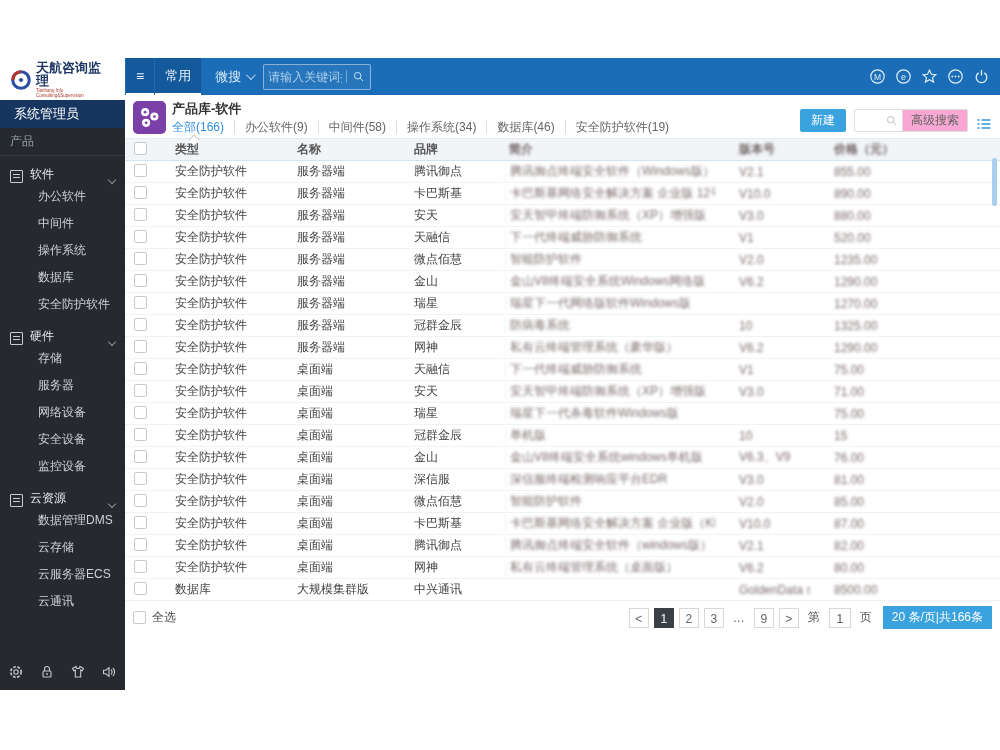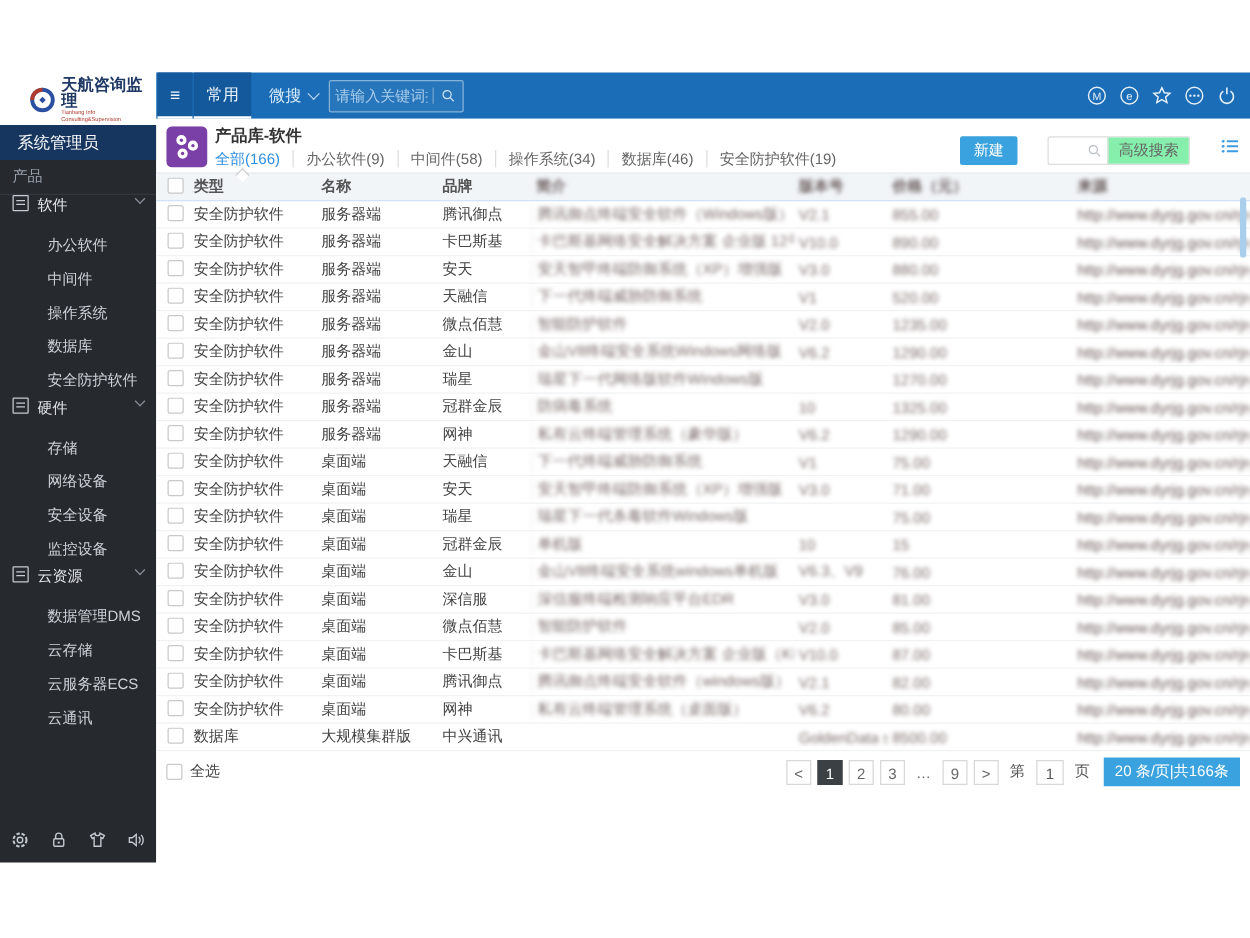--- a/index.html
+++ b/index.html
@@ -1,20 +1,20 @@
 <!DOCTYPE html>
 <html><head>
 <meta charset="utf-8">
 <style>
   html,body{margin:0;padding:0;background:#fff;}
   body{width:1000px;height:750px;position:relative;font-family:"Liberation Sans","DejaVu Sans",sans-serif;overflow:hidden;}
   .icon svg{display:block;}
 
   
-  .logo-box{position:absolute;left:17px;top:58px;width:99px;height:42px;background:#fff;box-sizing:border-box;padding:3px 0 0 6px;}
+  .logo-box{position:absolute;left:4px;top:58px;width:99px;height:42px;background:#fff;box-sizing:border-box;padding:3px 0 0 6px;}
   .logo-row{display:flex;align-items:center;gap:4px;}
   .brand-name{font-size:13px;font-weight:bold;color:#1f3864;line-height:13px;}
   .brand-sub{font-size:5px;color:#b03a2e;transform:scale(.9);transform-origin:left;}
   .login-link{font-size:12px;color:#2f9a93;margin:3px 17px 0 14px;display:inline-block;text-decoration:none;font-family:Liberation Serif, serif;}
   .bluebar{position:absolute;left:125px;top:58px;right:0;height:37px;background:#1a6db6;display:flex;align-items:stretch;color:#d6e8f8;}
   #nav-items{display:flex;align-items:center;}
   .nav-item{padding:0 10px;font-size:13px;color:#d6e8f8;cursor:pointer;line-height:37px;}
   .nav-box{background:#14599b;border-bottom:2px solid #fff;box-sizing:border-box;display:flex;align-items:center;padding:0 10px;margin-left:1px;font-size:13px;color:#eaf3fb;}
   .menu-glyph{font-size:14px;}
   .wsearch{display:flex;align-items:center;gap:5px;margin-left:14px;font-size:13px;color:#dcebf9;}
@@ -23,51 +23,51 @@
   .tsearch input{width:74px;background:transparent;border:none;outline:none;font-size:12px;color:#eaf3fb;padding:0 4px;font-family:inherit;}
   .tsearch input::placeholder{color:#a9cdeb;}
   .tsearch .sicon{padding:0 5px;border-left:1px solid rgba(255,255,255,.35);color:#cfe4f6;}
   #top-icons{margin-left:auto;display:flex;align-items:center;gap:9px;padding-right:10px;color:#e4eff9;}
   .top-ic svg{width:17px;height:17px;}
 
   
   .sidebar{position:absolute;left:0;top:100px;width:125px;height:590px;background:#26292e;box-sizing:border-box;}
   .role-row{height:28px;line-height:28px;background:#16365f;color:#fff;font-size:13px;padding-left:14px;}
   .section-row{height:27px;line-height:27px;color:#98a2ac;font-size:12px;padding-left:10px;border-bottom:1px solid #34383e;cursor:pointer;}
-  .menu-group{height:27px;display:flex;align-items:flex-start;gap:7px;padding:0 8px 0 10px;color:#e5e8ec;font-size:12px;cursor:pointer;}
+  .menu-group{height:27px;display:flex;align-items:flex-end;gap:7px;padding:0 8px 0 10px;color:#e5e8ec;font-size:12px;cursor:pointer;}
   .menu-group .glabel{flex:1;}
   .gicon{display:inline-block;width:11px;height:11px;border:1px solid #c6ccd3;border-radius:1px;position:relative;}
   .gicon::before{content:'';position:absolute;left:2px;right:2px;top:3px;height:1px;background:#c6ccd3;box-shadow:0 3px 0 #c6ccd3;}
   .chev{width:5px;height:5px;border-right:1px solid #8b929b;border-bottom:1px solid #8b929b;transform:rotate(45deg);margin-right:2px;}
   .menu-item{height:27px;line-height:27px;padding-left:38px;color:#ccd2d8;font-size:12px;cursor:pointer;}
   .side-footer{position:absolute;left:0;right:0;bottom:0;height:36px;display:flex;align-items:center;justify-content:space-around;color:#c4cad1;}
   .side-footer .icon svg{width:16px;height:16px;}
 
   
   .main{position:absolute;left:125px;top:95px;right:0;bottom:0;background:#fff;}
   .title-block{height:43px;box-sizing:border-box;padding:6px 8px 0 8px;display:flex;align-items:flex-start;position:relative;}
   .pl-icon svg{width:33px;height:33px;}
   .tcol{margin-left:6px;}
   .page-title{font-size:13px;font-weight:bold;color:#333;line-height:15px;}
   #tabs{display:flex;align-items:flex-end;margin-top:4px;}
   .tab{font-size:12px;color:#666;padding:0 10px;border-left:1px solid #ddd;cursor:pointer;position:relative;line-height:14px;}
   .tab:first-child{border-left:none;padding-left:0;}
   .tab.active{color:#2f8fe3;}
   .tab.active::after{content:'';position:absolute;left:18px;bottom:-10px;width:7px;height:7px;background:#fff;border-left:1px solid #ccc;border-top:1px solid #ccc;transform:rotate(45deg);z-index:2;}
-  .controls{position:absolute;right:8px;top:14px;display:flex;align-items:flex-start;gap:24px;}
+  .controls{position:absolute;right:8px;top:14px;display:flex;align-items:flex-end;gap:8px;}
   .btn-new{background:#39a2df;color:#fff;font-size:12px;border:none;width:46px;height:23px;border-radius:2px;cursor:pointer;font-family:inherit;}
   .advgroup{display:flex;align-items:center;height:23px;border:1px solid #ddd;border-radius:2px;box-sizing:border-box;}
   .advgroup .spacefill{width:26px;}
   .advgroup .sicon{color:#b9bec4;padding:0 4px;}
-  .btn-adv{border:none;border-left:1px solid #ddd;background:#86efac;font-size:12px;color:#666;height:100%;padding:0 8px;cursor:pointer;font-family:inherit;}
+  .btn-adv{border:none;border-left:1px solid #ddd;background:#f9a8d4;font-size:12px;color:#666;height:100%;padding:0 8px;cursor:pointer;font-family:inherit;}
   .list-ic{color:#3f9ce0;cursor:pointer;}
   .list-ic svg{width:16px;height:16px;}
 
   
-  .thead,.trow{display:grid;grid-template-columns:26px 102px 97px 75px 210px 75px 148px 1fr;align-items:center;}
+  .thead,.trow{display:grid;grid-template-columns:26px 102px 97px 75px 210px 75px 148px 1fr;align-items:center;gap:20px;}
   .thead{height:21px;background:#f2f5f8;border-top:1px solid #e7eaee;border-bottom:1px solid #d2e4f3;color:#555;font-weight:bold;}
   .trow{height:21px;border-bottom:1px solid #f0f2f4;color:#444;}
   .cell{padding:0 4px;white-space:nowrap;overflow:hidden;font-size:12px;box-sizing:border-box;}
   .c-desc{border-left:1px solid #edf0f2;}
   .bl{filter:blur(1.8px);color:#7d6c6c;}
   .bl-h{filter:blur(1.6px);color:#6d6060;font-weight:bold;}
   .c-url{color:#6d5a5a;}
   .cb{width:11px;height:11px;border:1px solid #c9c9c9;border-radius:2px;background:#fff;display:inline-block;margin-left:5px;cursor:pointer;}
   .scroll-thumb{position:absolute;right:3px;top:63px;width:5px;height:48px;background:#a9cfec;border-radius:2px;}
 
@@ -167,20 +167,21 @@
       <div class="menu-item">中间件</div>
       <div class="menu-item">操作系统</div>
       <div class="menu-item">数据库</div>
       <div class="menu-item">安全防护软件</div>
       <div class="menu-group">
         <span class="gicon"></span>
         <span class="glabel">硬件</span>
         <span class="chev"></span>
       </div>
       <div class="menu-item">存储</div>
+      <div class="menu-item">服务器</div>
       <div class="menu-item">网络设备</div>
       <div class="menu-item">安全设备</div>
       <div class="menu-item">监控设备</div>
       <div class="menu-group">
         <span class="gicon"></span>
         <span class="glabel">云资源</span>
         <span class="chev"></span>
       </div>
       <div class="menu-item">数据管理DMS</div>
       <div class="menu-item">云存储</div>

